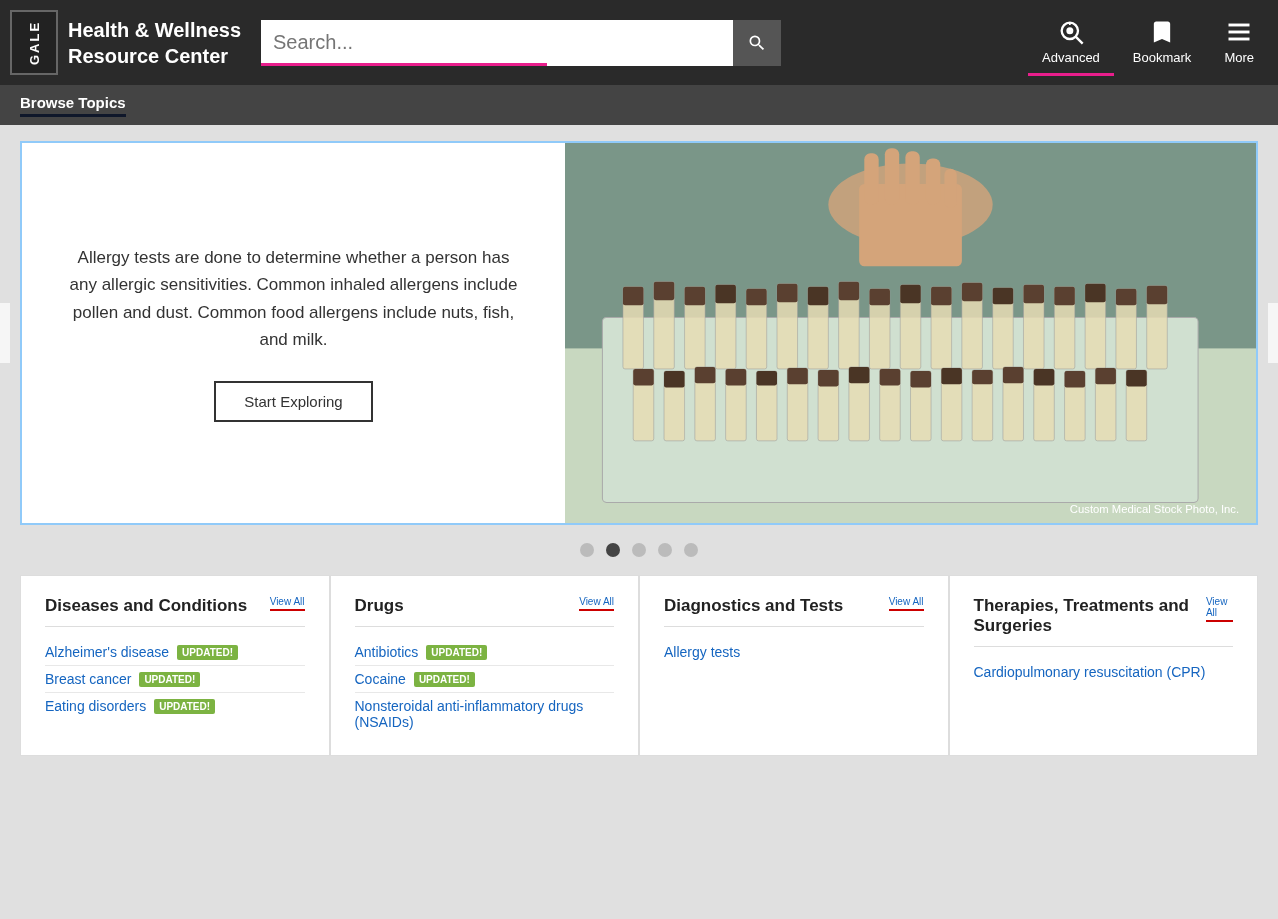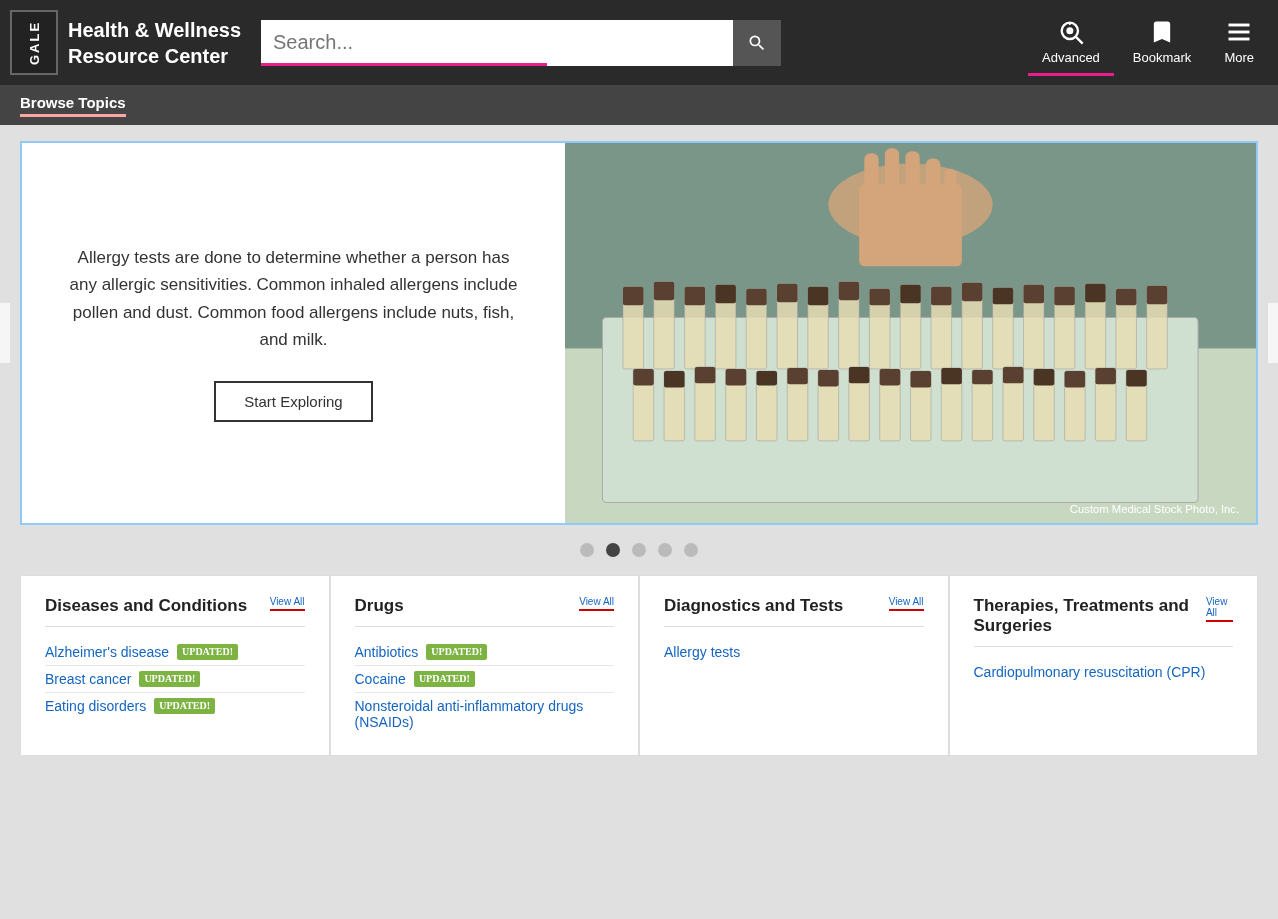--- a/index.html
+++ b/index.html
@@ -107,21 +107,21 @@
       background: #444;
       height: 40px;
       display: flex;
       align-items: center;
       padding: 0 20px;
     }
     #browse-topics-label {
       color: #fff;
       font-size: 15px;
       font-weight: bold;
-      border-bottom: 3px solid #fca5a5;
+      border-bottom: 3px solid #0f172a;
       padding-bottom: 3px;
       cursor: pointer;
     }
 
     
     #main {
       padding: 12px 20px;
       background: #e0e0e0;
     }
 
@@ -252,33 +252,33 @@
       height: 2px;
       background: #cc0000;
       margin-top: 2px;
     }
     .topic-item {
       color: #1565c0;
       font-size: 14px;
       cursor: pointer;
       padding: 5px 0;
       display: flex;
+      align-items: center;
       gap: 8px;
       border-bottom: 1px solid #e8e8e8;
     }
     .topic-item:last-child { border-bottom: none; }
     .updated-badge {
       background: #7cb342;
       color: #fff;
       font-size: 10px;
       font-weight: bold;
       padding: 2px 5px;
       border-radius: 2px;
       flex-shrink: 0;
-      font-family: Liberation Serif, serif;
     }
 
     
     #slide-wrapper {
       position: relative;
       max-width: 1240px;
       margin: 0 auto 12px auto;
     }
   </style>
 </head>

